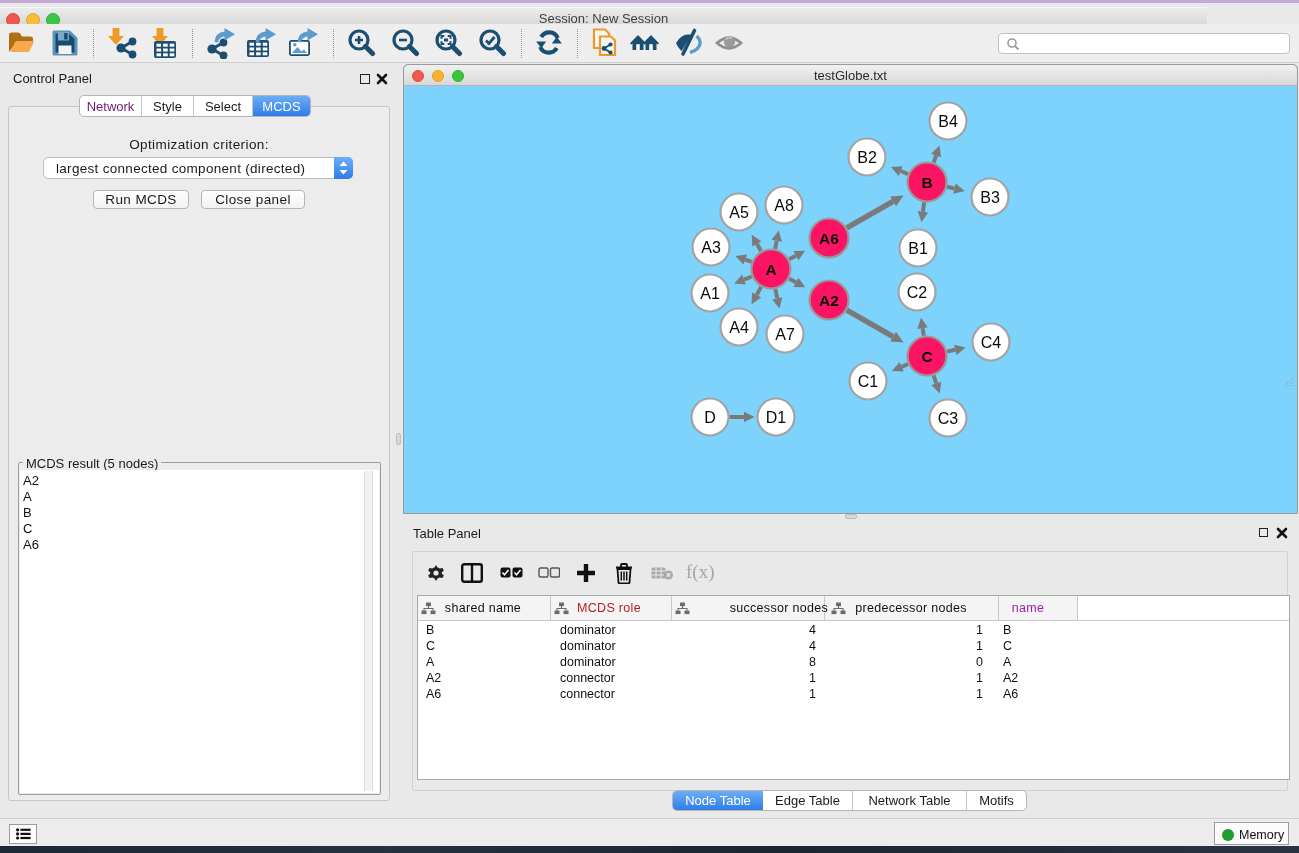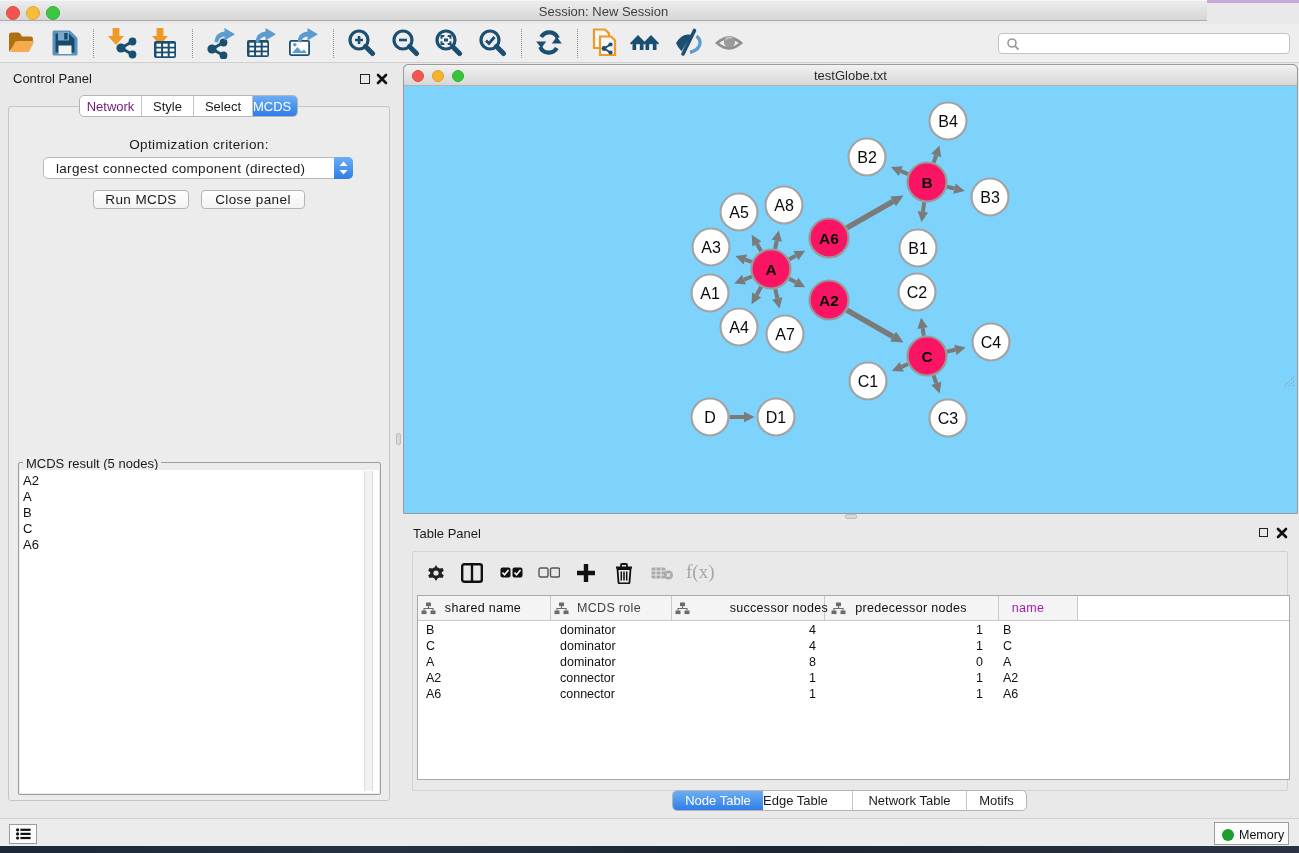--- a/index.html
+++ b/index.html
@@ -6,21 +6,21 @@
   html,body { width:1299px; height:853px; overflow:hidden; }
   body { font-family:"Liberation Sans", sans-serif; background:#e9e9e9; position:relative; }
   .abs { position:absolute; }
   .tl { border-radius:50%; width:14px; height:14px; position:absolute; top:5px; }
 </style>
 </head>
 <body>
 
 <div class="abs" style="left:0;top:0;width:1299px;height:3px;background:#c7a9d9"></div>
 
-<div class="abs" style="left:0;top:0;width:1207px;height:21px;background:linear-gradient(#ececec,#d6d6d6);border-bottom:1px solid #ababab;border-top:1px solid #f6f6f6">
+<div class="abs" style="left:0;top:7px;width:1207px;height:21px;background:linear-gradient(#ececec,#d6d6d6);border-bottom:1px solid #ababab;border-top:1px solid #f6f6f6">
   <div class="tl" style="left:6px;background:#f2544e;border:0.5px solid #d94c42"></div>
   <div class="tl" style="left:26px;background:#f7bd39;border:0.5px solid #dfa733"></div>
   <div class="tl" style="left:46px;background:#3cc645;border:0.5px solid #2fae36"></div>
   <div class="abs" style="left:0;right:0;top:3px;text-align:center;font-size:13px;color:#404040">Session: New Session</div>
 </div>
 
 <div class="abs" id="toolbar" style="left:0;top:24px;width:1299px;height:39px;background:#eeeeee;border-bottom:1px solid #d0d0d0">
 </div>
 <svg class="abs" style="left:6px;top:28px" width="30" height="30" viewBox="0 0 30 30">
     <path d="M3 24 V7 q0-2.5 2.5-2.5 h6.5 q2 0 2.7 1.8 L15.8 8.6 h8.7 q2.5 0 2.5 2.5 v2.4 h-16 z" fill="#b06f10"></path>
@@ -185,21 +185,21 @@
 <svg class="abs" style="left:376px;top:73px" width="12" height="12" viewBox="0 0 12 12">
     <path d="M2 2 L10 10 M10 2 L2 10" stroke="#111" stroke-width="2.6" stroke-linecap="round"></path>
   </svg>
 
 <div class="abs" style="left:8px;top:106px;width:382px;height:695px;background:#ececec;border:1px solid #c6c6c6;border-radius:3px"></div>
 
 <div class="abs" style="left:79px;top:95px;height:22px;display:flex;font-size:13px;border:1px solid #b5b5b5;border-radius:5px;overflow:hidden;background:#fff">
   <div style="width:62px;text-align:center;line-height:21px;border-right:1px solid #c6c6c6;color:#701a75">Network</div>
   <div style="width:52px;text-align:center;line-height:21px;border-right:1px solid #c6c6c6;color:#1a1a1a">Style</div>
   <div style="width:59px;text-align:center;line-height:21px;border-right:1px solid #c6c6c6;color:#1a1a1a">Select</div>
-  <div style="width:44px;text-align:left;line-height:21px;background:linear-gradient(#6dadf5,#2e7ee8);color:#fff">MCDS</div>
+  <div style="width:57px;text-align:center;line-height:21px;background:linear-gradient(#6dadf5,#2e7ee8);color:#fff">MCDS</div>
 </div>
 <div class="abs" style="left:0;top:137px;text-align:center;font-size:13.5px;letter-spacing:0.4px;color:#1a1a1a;width:398px">Optimization criterion:</div>
 
 <div class="abs" style="left:43px;top:157px;width:310px;height:22px;background:#fff;border:1px solid #b9b9b9;border-radius:5px">
   <div class="abs" style="left:12px;top:3px;font-size:13.5px;letter-spacing:0.3px;color:#1a1a1a;white-space:nowrap">largest connected component (directed)</div>
   <div class="abs" style="right:-1px;top:-1px;width:19px;height:22px;background:linear-gradient(#6dadf5,#2e7ee8);border-radius:0 5px 5px 0">
     <svg width="19" height="22" viewBox="0 0 19 22">
         <path d="M5.5 9 L9.5 4.5 L13.5 9 z M5.5 13 L9.5 17.5 L13.5 13 z" fill="#fff"></path>
       </svg>
   </div>
@@ -379,21 +379,21 @@
     </svg>
 <div style="position:absolute;left:-15px;top:5px;width:160px;text-align:center;font-size:12.5px;letter-spacing:0.3px;color:#111">shared name</div>
 <svg style="position:absolute;left:136px;top:6px" width="15" height="13" viewBox="0 0 15 13">
       <g fill="#6b6b6b">
         <rect x="5" y="0.5" width="5" height="3.6"></rect>
         <rect x="0.5" y="8.5" width="5" height="3.6"></rect>
         <rect x="9.5" y="8.5" width="5" height="3.6"></rect>
       </g>
       <path d="M7.5 4 V6.5 M3 8.5 V6.5 H12 V8.5" stroke="#6b6b6b" stroke-width="1.1" fill="none"></path>
     </svg>
-<div style="position:absolute;left:111px;top:5px;width:160px;text-align:center;font-size:12.5px;letter-spacing:0.3px;color:#404040">MCDS role</div>
+<div style="position:absolute;left:111px;top:5px;width:160px;text-align:center;font-size:12.5px;letter-spacing:0.3px;color:#b91c1c">MCDS role</div>
 <svg style="position:absolute;left:257px;top:6px" width="15" height="13" viewBox="0 0 15 13">
       <g fill="#6b6b6b">
         <rect x="5" y="0.5" width="5" height="3.6"></rect>
         <rect x="0.5" y="8.5" width="5" height="3.6"></rect>
         <rect x="9.5" y="8.5" width="5" height="3.6"></rect>
       </g>
       <path d="M7.5 4 V6.5 M3 8.5 V6.5 H12 V8.5" stroke="#6b6b6b" stroke-width="1.1" fill="none"></path>
     </svg>
 <div style="position:absolute;left:250px;top:5px;width:160px;text-align:right;font-size:12.5px;letter-spacing:0.3px;color:#111">successor nodes</div>
 <svg style="position:absolute;left:413px;top:6px" width="15" height="13" viewBox="0 0 15 13">
@@ -429,21 +429,21 @@
 <div style="position:absolute;left:8px;top:91px;font-size:12.5px;color:#111">A6</div>
 <div style="position:absolute;left:142px;top:91px;font-size:12.5px;color:#111">connector</div>
 <div style="position:absolute;left:298px;top:91px;width:100px;text-align:right;font-size:12.5px;color:#111">1</div>
 <div style="position:absolute;left:465px;top:91px;width:100px;text-align:right;font-size:12.5px;color:#111">1</div>
 <div style="position:absolute;left:585px;top:91px;font-size:12.5px;color:#111">A6</div>
 
 </div>
 
 <div class="abs" style="left:672px;top:790px;height:21px;display:flex;font-size:13px;border:1px solid #b5b5b5;border-radius:5px;overflow:hidden;background:#fff">
   <div style="width:90px;text-align:center;line-height:20px;background:linear-gradient(#6dadf5,#2e7ee8);color:#fff">Node Table</div>
-  <div style="width:90px;text-align:left;line-height:20px;border-right:1px solid #c6c6c6;color:#1a1a1a">Edge Table</div>
+  <div style="width:90px;text-align:center;line-height:20px;border-right:1px solid #c6c6c6;color:#1a1a1a">Edge Table</div>
   <div style="width:114px;text-align:center;line-height:20px;border-right:1px solid #c6c6c6;color:#1a1a1a">Network Table</div>
   <div style="width:59px;text-align:center;line-height:20px;color:#1a1a1a">Motifs</div>
 </div>
 
 <div class="abs" style="left:0;top:818px;width:1299px;height:28px;background:#ececec;border-top:1px solid #d0d0d0"></div>
 <div class="abs" style="left:9px;top:824px;width:28px;height:20px;background:#fbfbfb;border:1px solid #9c9c9c">
   <svg style="position:absolute;left:6px;top:3px" width="15" height="12" viewBox="0 0 15 12">
       <g fill="#111">
         <circle cx="1.6" cy="1.8" r="1.6"></circle>
         <circle cx="1.6" cy="5.9" r="1.6"></circle>

